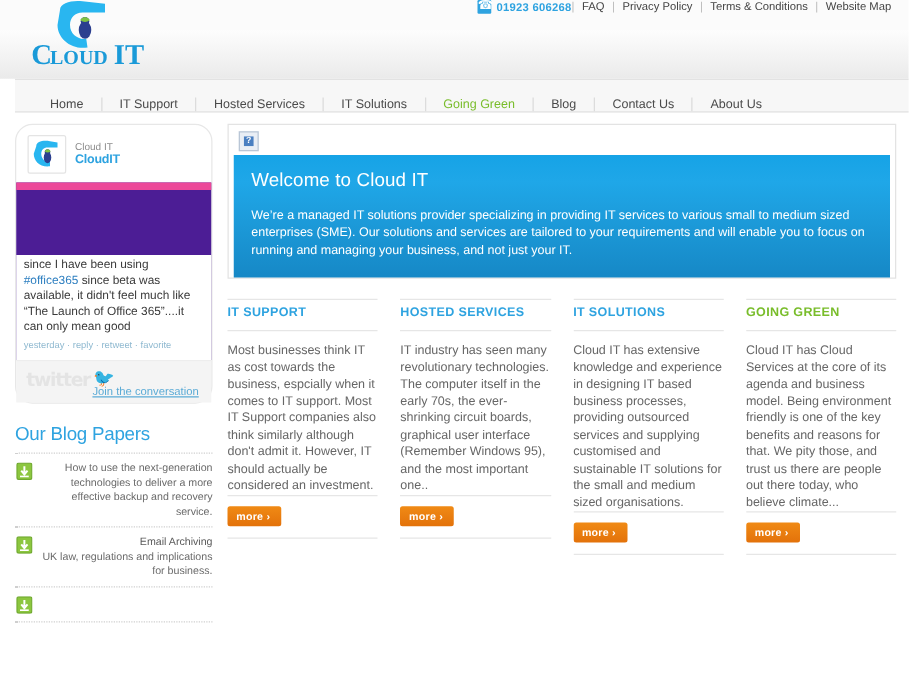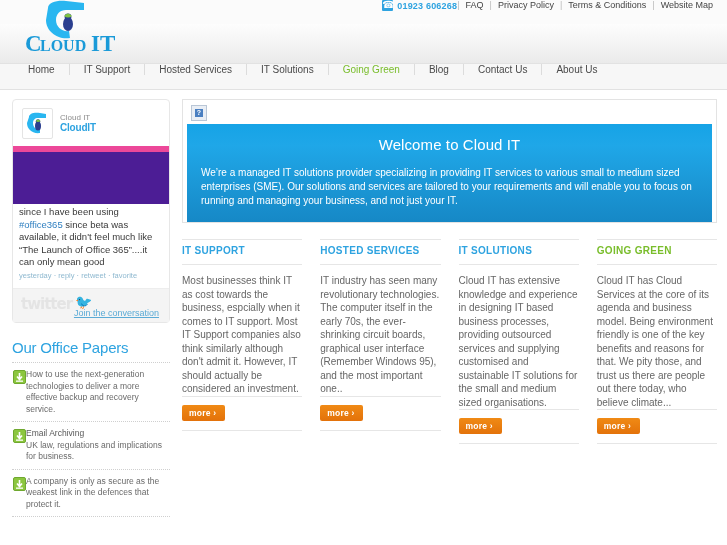--- a/index.html
+++ b/index.html
@@ -88,23 +88,24 @@
   }
   .logo svg { display:block; }
 
   
   .mainnav {
     height: 27px;
     background: #f7f7f7;
     border-top: 1px solid #e2e2e2;
     border-bottom: 1px solid #e2e2e2;
     display: flex;
-    align-items: flex-start;
+    align-items: flex-end;
     padding-left: 14px;
     box-sizing: border-box;
+    margin-left: 12px;
   }
   .mainnav .item {
     font-size: 10px;
     color: #4a4a4a;
     padding: 0 14px;
     text-decoration: none;
     white-space: nowrap;
   }
   .mainnav .item.first { padding-left: 14px; }
   .mainnav .item.green { color: #79bd2b; }
@@ -122,21 +123,21 @@
 
   
   .sidebar {
     width: 158px;
     margin-left: 12px;
     flex: 0 0 158px;
   }
   .tw-widget {
     border: 1px solid #e7e7e7;
     background: #ffffff;
-    border-radius: 4px;
+    border-radius: 14px;
   }
   .tw-head {
     display: flex;
     align-items: center;
     gap: 7px;
     padding: 8px 9px 7px 9px;
   }
   .tw-avatar {
     width: 29px; height: 29px;
     background: #ffffff;
@@ -213,20 +214,21 @@
   }
   .dotted {
     border-top: 1px dotted #cfcfcf;
     height: 0;
   }
   .wp-item {
     display: flex;
     gap: 0;
     padding: 6px 0 6px 1px;
     border-bottom: 1px dotted #cfcfcf;
+    text-align: right;
   }
   .wp-icon {
     flex: 0 0 13px;
     width: 13px; height: 14px;
     position: relative;
     margin-top: 1px;
   }
   .wp-text {
     font-size: 8.5px;
     line-height: 11.5px;
@@ -275,21 +277,20 @@
     background: linear-gradient(to bottom, #16a3e6 0%, #1fa7e8 22%, #1c9ad9 55%, #1688c6 100%);
     padding: 12px 14px 0 14px;
     box-sizing: border-box;
   }
   .banner h1 {
     margin: 0 0 13px 0;
     font-size: 15px;
     font-weight: normal;
     color: #ffffff;
     letter-spacing: .1px;
-    text-align: center;
   }
   .banner p {
     margin: 0;
     font-size: 10px;
     line-height: 14px;
     color: #ffffff;
   }
 
   .cols {
     display: flex;
@@ -428,21 +429,21 @@
         </div>
       </div>
       <div class="tw-footer">
         <span class="tw-logo">twitter</span>
         <span class="tw-bird">🐦</span>
         <a class="tw-join" href="#">Join the conversation</a>
       </div>
     </div>
 
     <div class="download-block">
-      <div class="dl-title-2">Our Office Papers</div>
+      <div class="dl-title-2">Our Blog Papers</div>
       <div class="dotted"></div>
 
       <div class="wp-item">
         <span class="wp-icon">
           <svg viewBox="0 0 13 14" width="13" height="14">
               <rect x="0.5" y="0.5" width="12" height="13" rx="1.5" fill="#8cc63f" stroke="#6fa82f"></rect>
               <path d="M6.5 3 L6.5 8 M4 6.5 L6.5 9.5 L9 6.5" stroke="#ffffff" stroke-width="1.6" fill="none"></path>
               <rect x="3" y="10.5" width="7" height="1.3" fill="#ffffff"></rect>
             </svg>
         </span>
@@ -464,21 +465,20 @@
       </div>
 
       <div class="wp-item">
         <span class="wp-icon">
           <svg viewBox="0 0 13 14" width="13" height="14">
               <rect x="0.5" y="0.5" width="12" height="13" rx="1.5" fill="#8cc63f" stroke="#6fa82f"></rect>
               <path d="M6.5 3 L6.5 8 M4 6.5 L6.5 9.5 L9 6.5" stroke="#ffffff" stroke-width="1.6" fill="none"></path>
               <rect x="3" y="10.5" width="7" height="1.3" fill="#ffffff"></rect>
             </svg>
         </span>
-        <span class="wp-text">A company is only as secure as the weakest link in the defences that protect it.</span>
       </div>
     </div>
 
   </aside>
 
   <main class="content">
 
     <div class="banner-frame">
       <span class="broken-img">
           <span class="qm">?</span>

